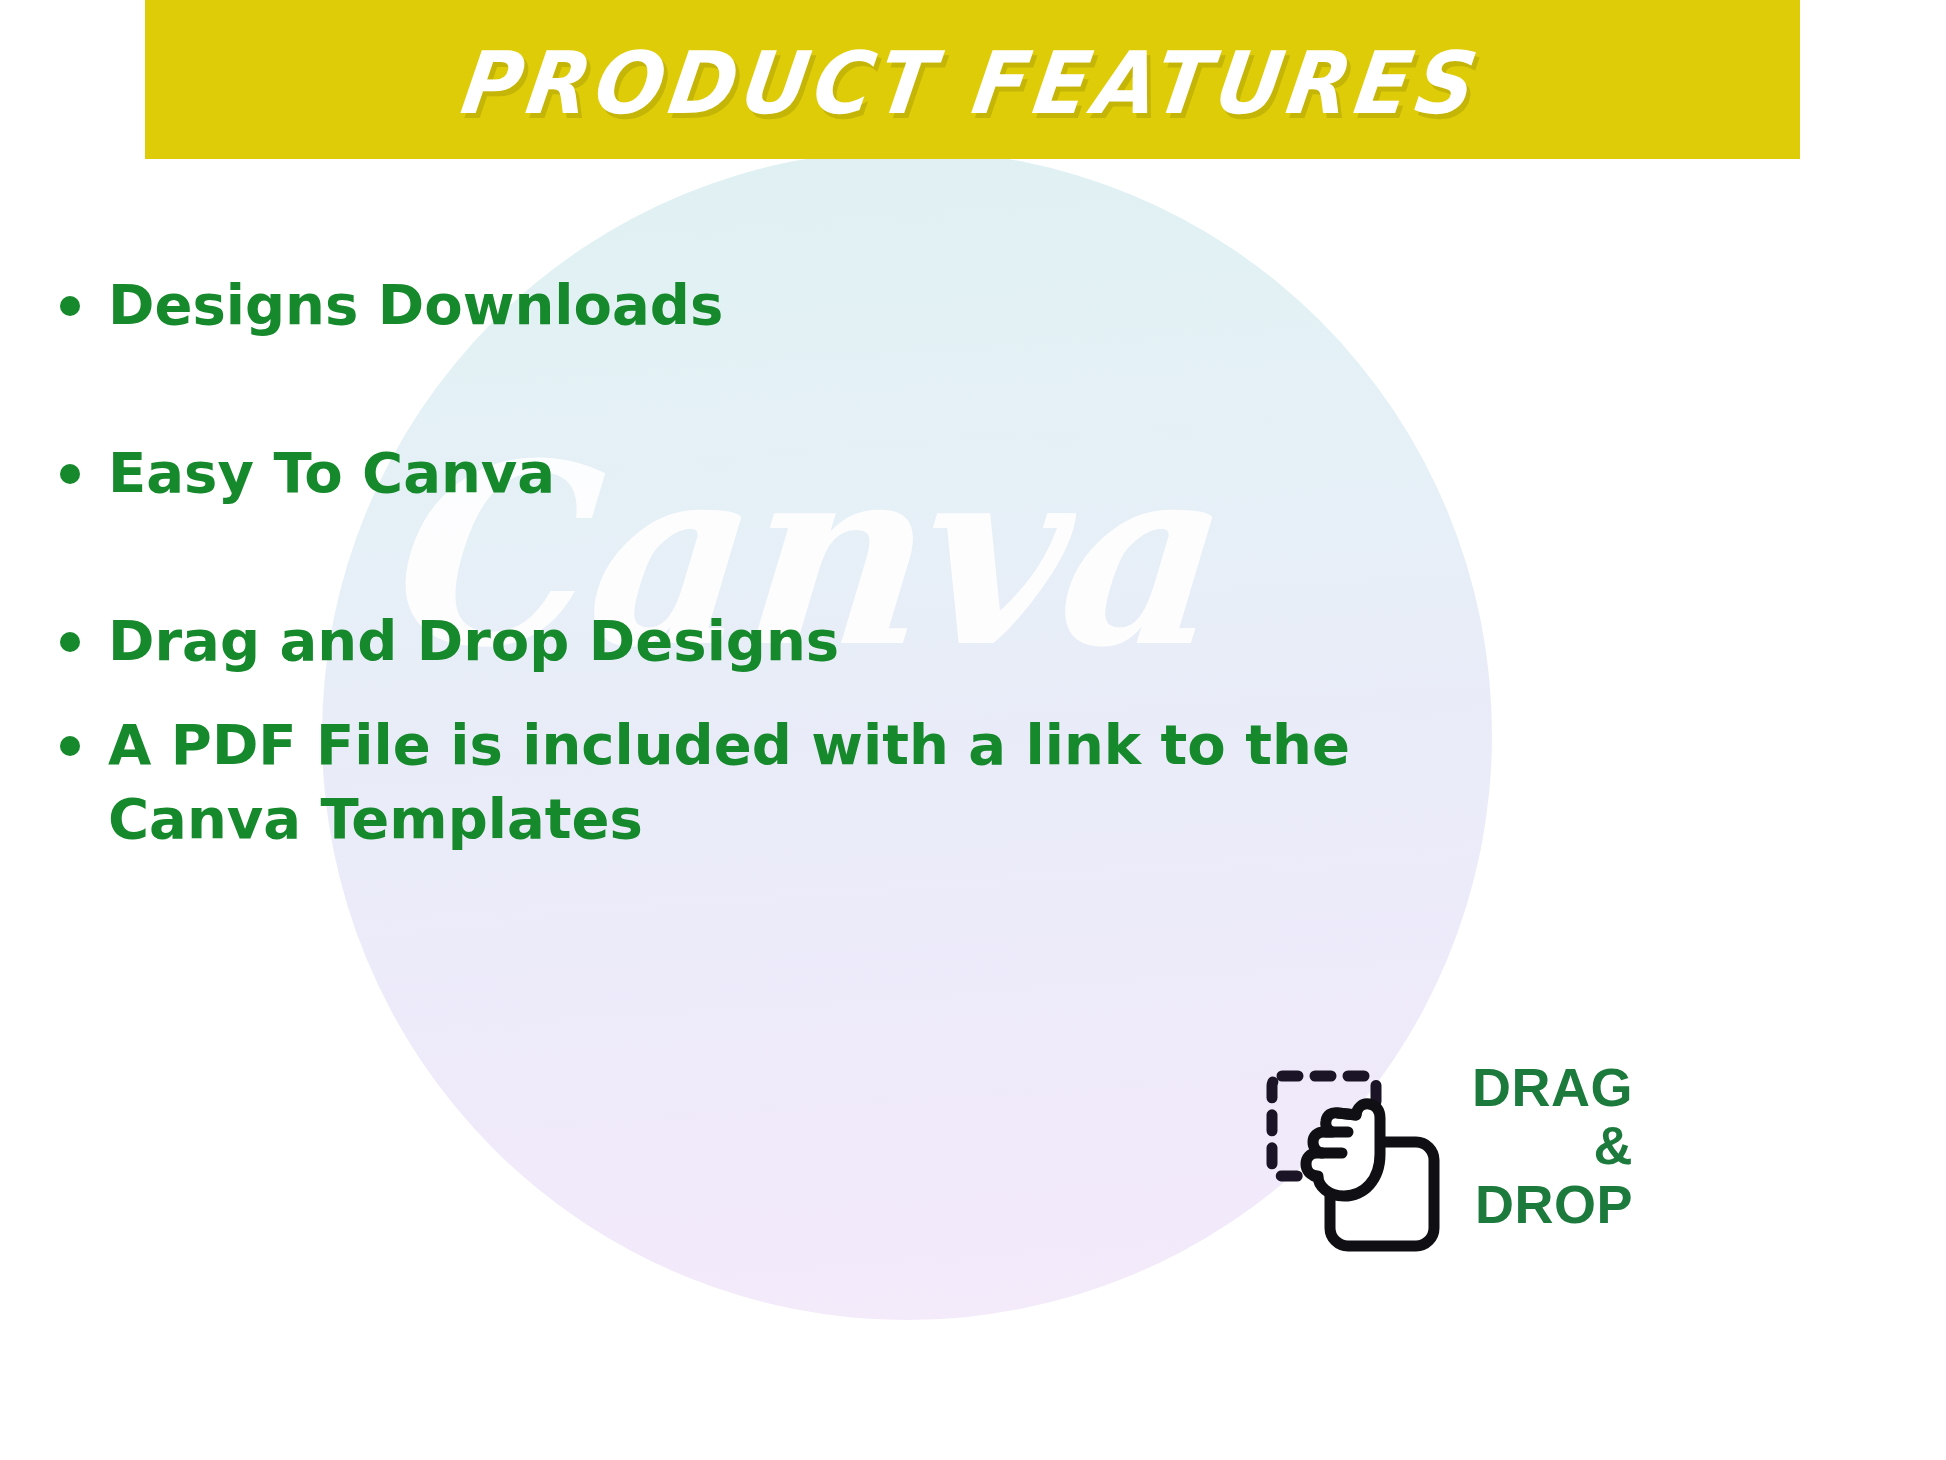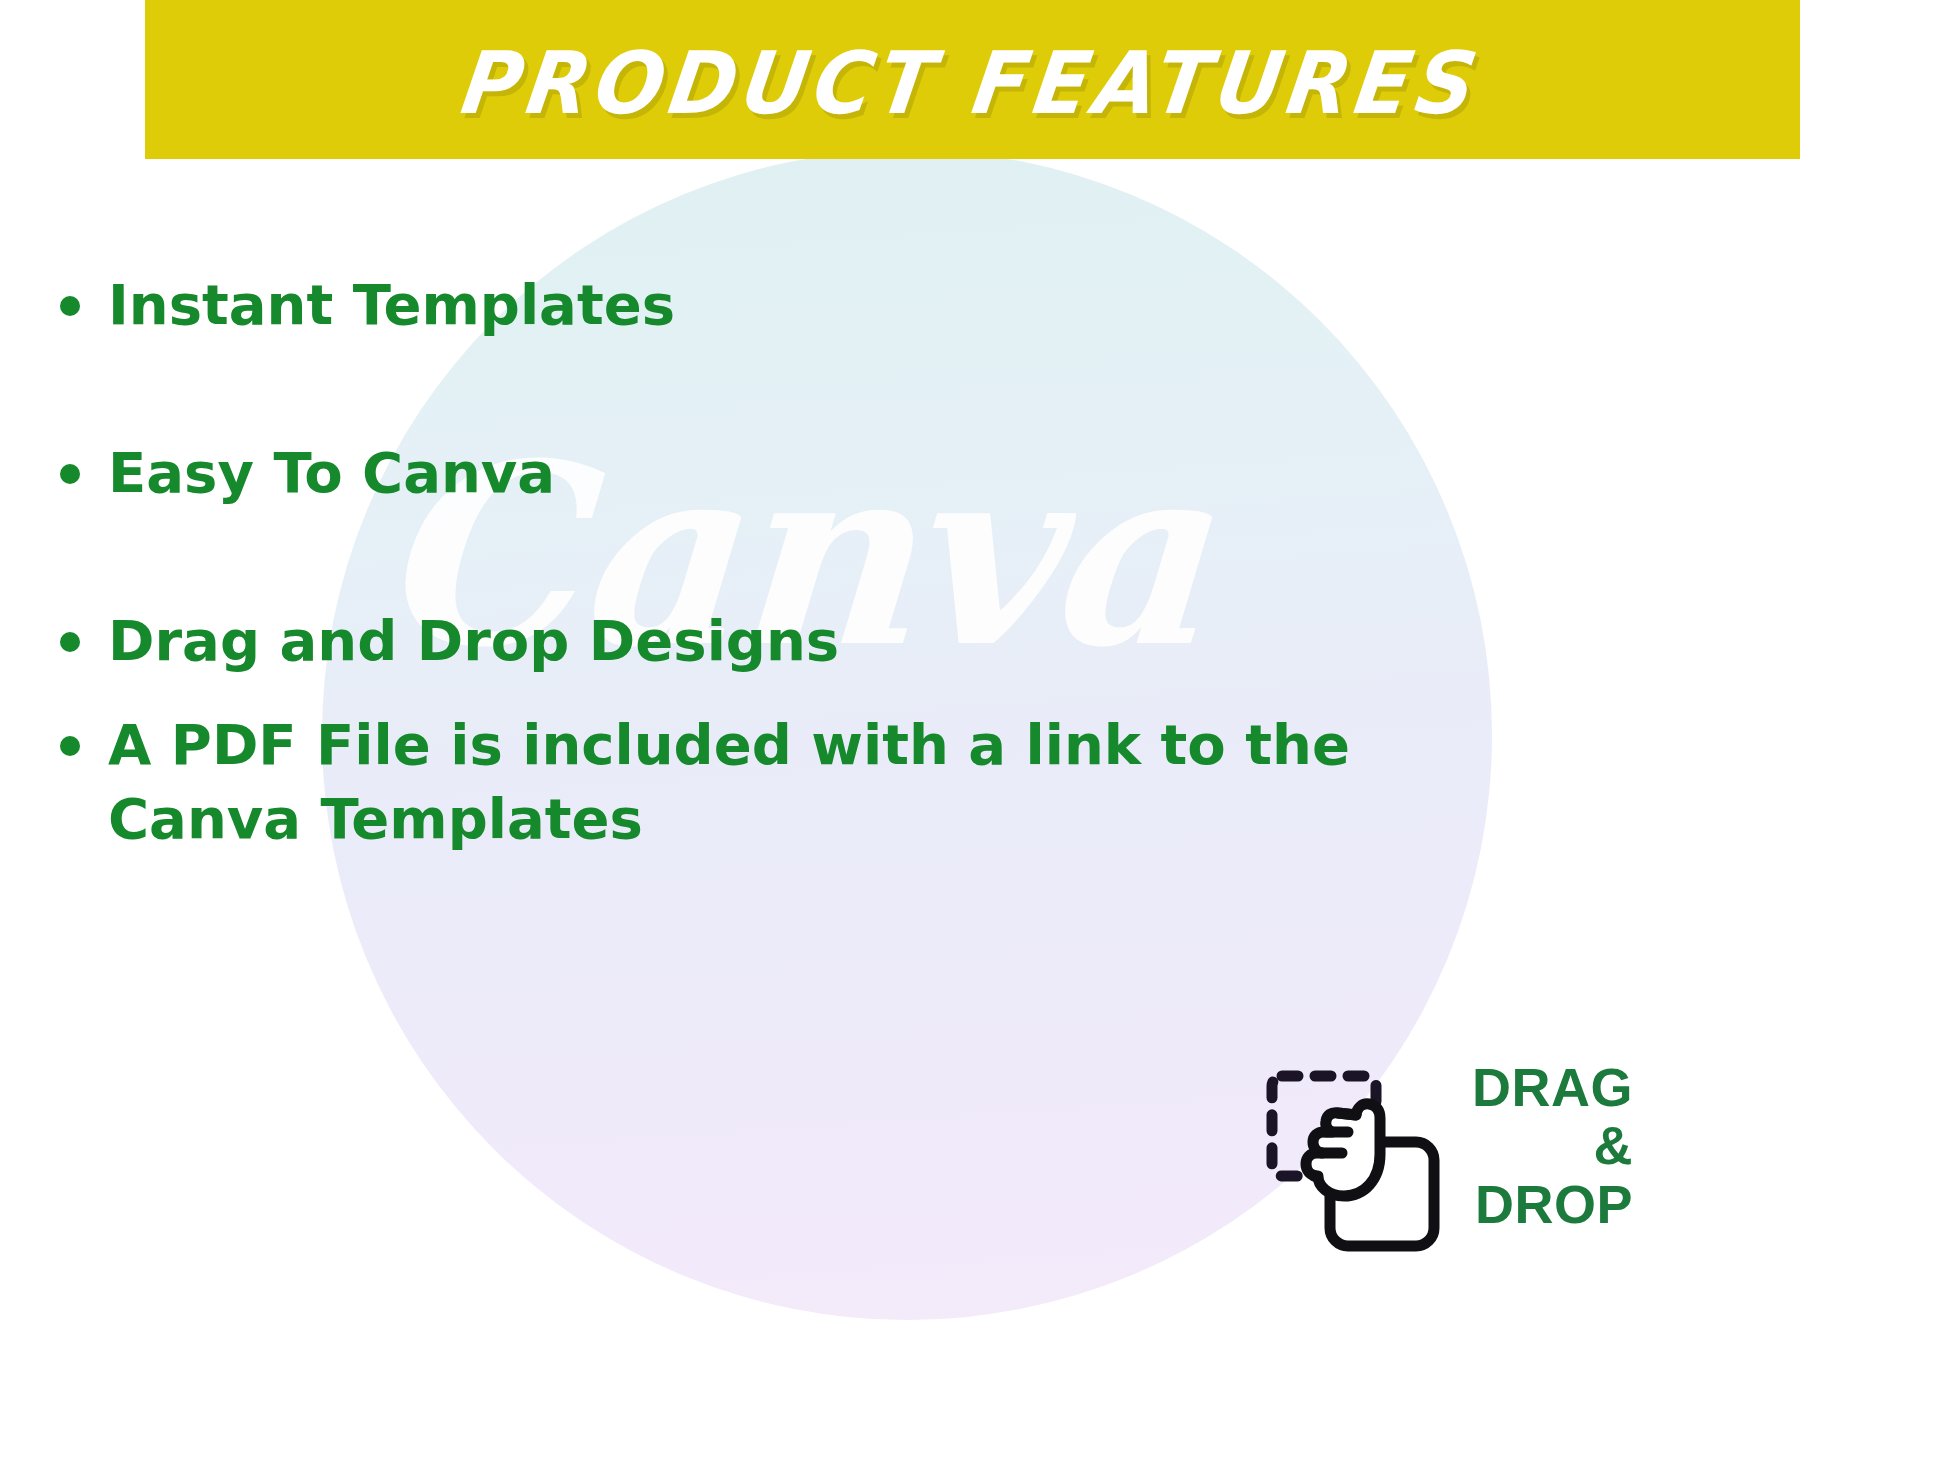--- a/index.html
+++ b/index.html
@@ -163,21 +163,21 @@
     <div class="watermark-text">Canva</div>
   </div>
 
   <div class="header-band">
     <div class="header-title">PRODUCT FEATURES</div>
   </div>
 
   <ul class="features">
     <li class="feature-item gap-1">
       <span class="bullet-dot"></span>
-      <span class="feature-label">Instant Templates</span>
+      <span class="feature-label">Designs Downloads</span>
     </li>
     <li class="feature-item gap-2">
       <span class="bullet-dot"></span>
       <span class="feature-label">Easy To Canva</span>
     </li>
     <li class="feature-item gap-3">
       <span class="bullet-dot"></span>
       <span class="feature-label">Drag and Drop Designs</span>
     </li>
     <li class="feature-item">

